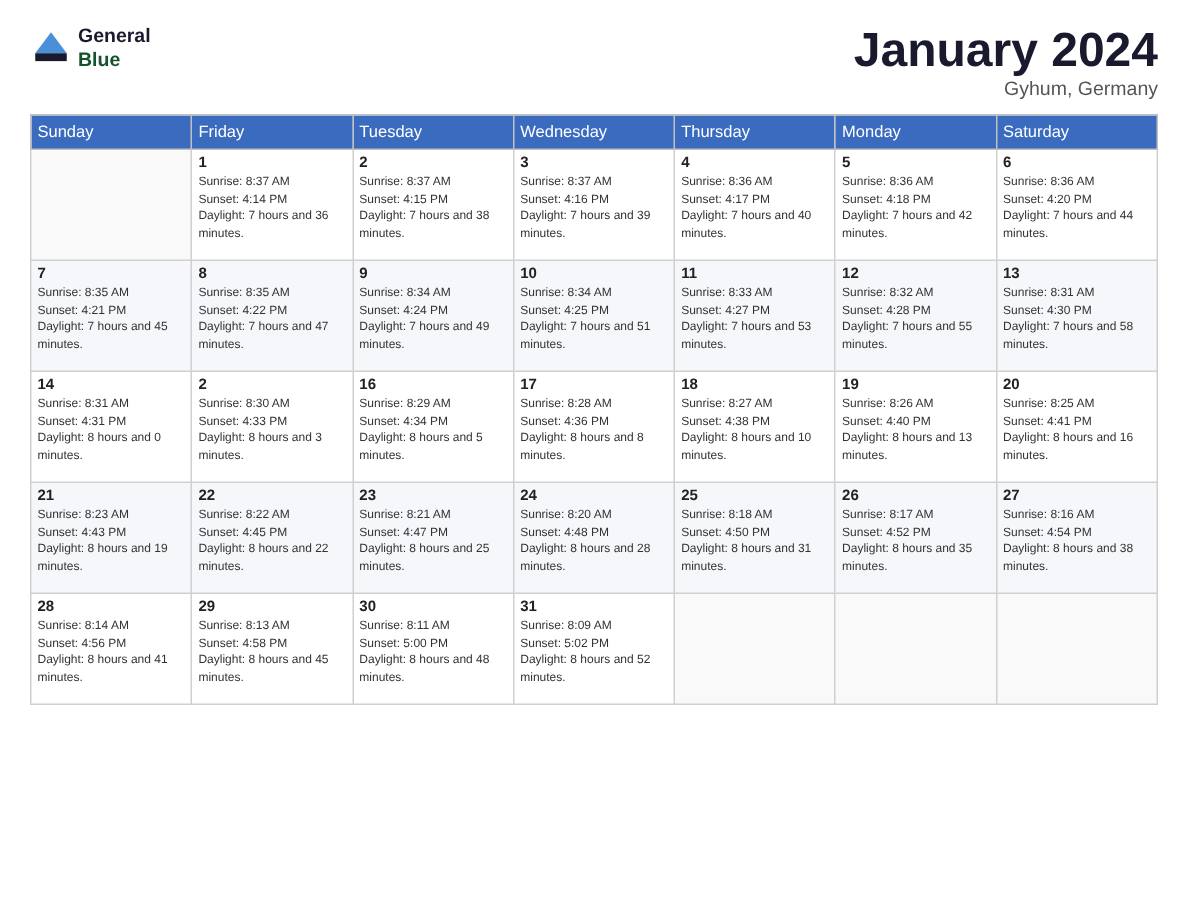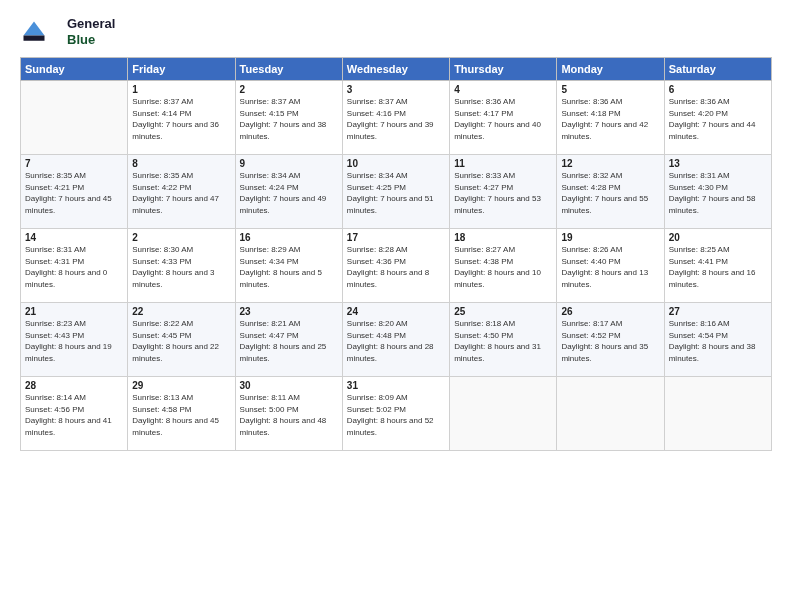--- a/index.html
+++ b/index.html
@@ -17,21 +17,21 @@
     }
     .header {
       display: flex;
       justify-content: space-between;
       align-items: flex-start;
       margin-bottom: 10px;
     }
     .logo {
       display: flex;
       align-items: center;
-      gap: 19px;
+      gap: 4px;
     }
     .logo-text {
       font-size: 13px;
       font-weight: bold;
       color: #1a1a2e;
       line-height: 1.2;
     }
     .logo-icon {
       width: 28px;
       height: 28px;
@@ -51,21 +51,21 @@
     }
     table {
       width: 100%;
       border-collapse: collapse;
       table-layout: fixed;
     }
     thead tr th {
       background-color: #3a6bbf;
       color: #fff;
       font-size: 11px;
-      font-weight: bold;
+      font-weight: normal;
       padding: 5px 4px;
       text-align: left;
       border: 1px solid #c0c0c0;
     }
     tbody tr td {
       vertical-align: top;
       border: 1px solid #d0d0d0;
       padding: 3px 4px 4px 4px;
       font-size: 8.5px;
       color: #222;
@@ -98,20 +98,24 @@
     <div class="logo">
       <svg class="logo-icon" viewBox="0 0 32 32">
         <polygon points="16,4 28,20 4,20" fill="#4a90d9"></polygon>
         <rect x="4" y="20" width="24" height="6" fill="#1a1a2e"></rect>
       </svg>
       <div class="logo-text">
         <div>General</div>
         <div style="color:#14532d;">Blue</div>
       </div>
     </div>
+    <div class="title-block">
+      <div class="month-title">January 2024</div>
+      <div class="location">Gyhum, Germany</div>
+    </div>
   </div>
 
   <table>
     <thead>
       <tr id="header-row">
           <th>Sunday</th>
           <th>Friday</th>
           <th>Tuesday</th>
           <th>Wednesday</th>
           <th>Thursday</th>

